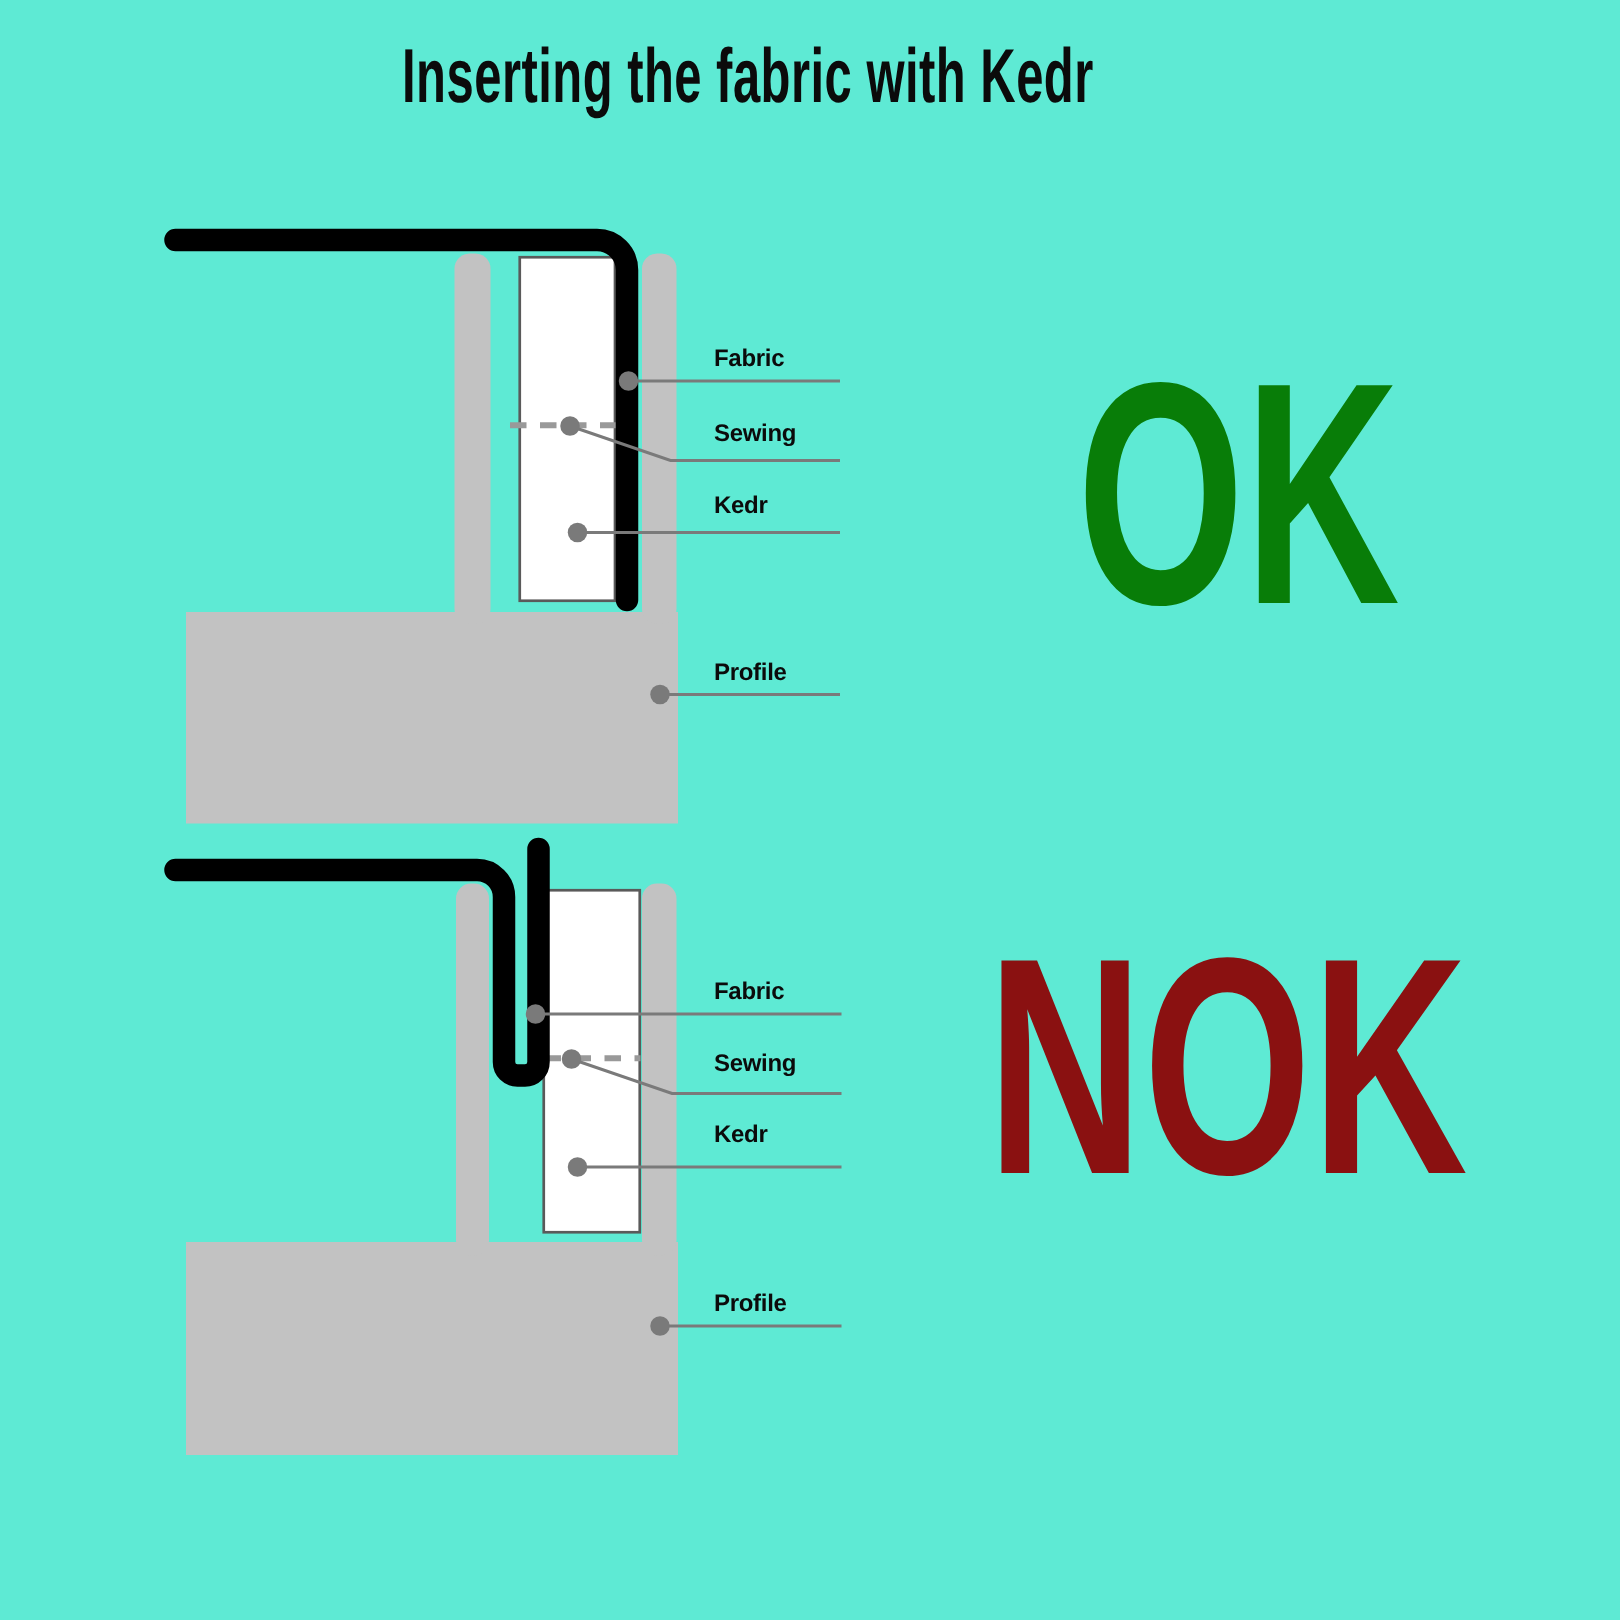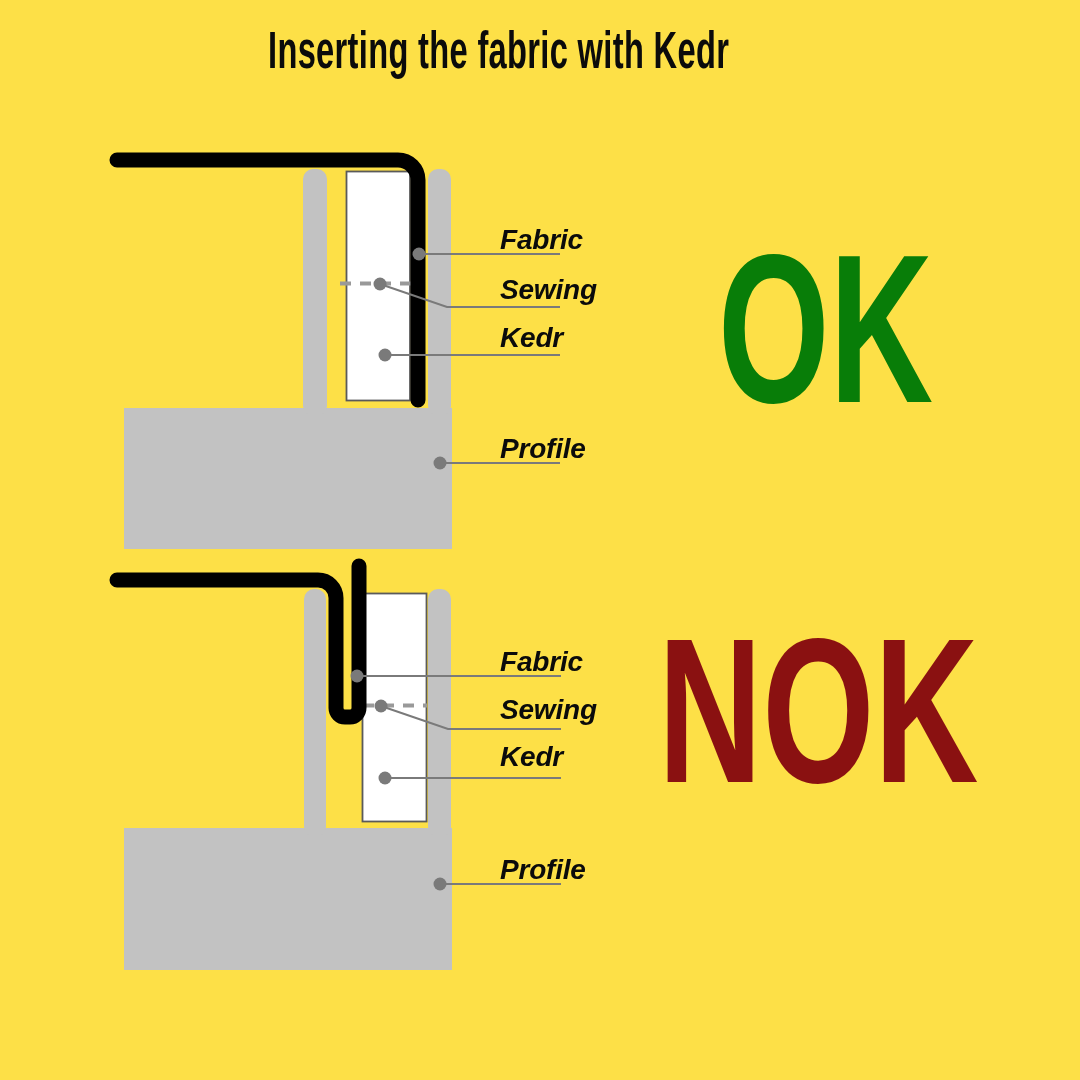--- a/index.html
+++ b/index.html
@@ -1,43 +1,42 @@
 <!DOCTYPE html>
 <html style="--ok-green: #087d08; --nok-red: #8a1111; --profile-gray: #c2c2c2; --fabric-black: #000000; --callout-gray: #7a7a7a;"><head>
 <meta charset="utf-8">
 <style>
   html,body{margin:0;padding:0;background:#ffffff;}
   .canvas{
     position:relative;
     width:1080px;height:1080px;
-    background:#fde047;
+    background:#5eead4;
     overflow:hidden;
     font-family:"Liberation Sans", sans-serif;
   }
   .title{
     position:absolute;
     left:268px;top:25px;
     font-size:51px;font-weight:bold;color:#0b0b0b;
     line-height:1;white-space:nowrap;
     transform:scaleX(0.64);transform-origin:left top;
     letter-spacing:0.5px;
   }
   .scene{position:absolute;left:0;top:0;}
   .profile-shape{fill:var(--profile-gray,#c2c2c2);}
   .channel{fill:#ffffff;stroke:#5a5a5a;stroke-width:1.8;}
   .fabric{fill:none;stroke:var(--fabric-black,#000);stroke-width:15;stroke-linecap:round;stroke-linejoin:round;}
   .callout-line{fill:none;stroke:var(--callout-gray,#7a7a7a);stroke-width:2;}
   .dot{fill:var(--callout-gray,#7a7a7a);}
   .stitch{fill:none;stroke:#999999;stroke-width:4;stroke-dasharray:11 9;}
   .callout-label{
-    position:absolute;left:500px;
-    font-size:28px;font-weight:bold;color:#0b0b0b;
+    position:absolute;left:476px;
+    font-size:16px;font-weight:bold;color:#0b0b0b;
     line-height:20px;white-space:nowrap;
     letter-spacing:-0.2px;
-    font-style:italic;
   }
   .verdict{
     position:absolute;
     font-weight:bold;line-height:1;white-space:nowrap;
     transform-origin:left top;
   }
   .verdict.ok{
     left:718px;top:224px;
     font-size:211px;color:var(--ok-green,#087d08);
     transform:scaleX(0.68);

